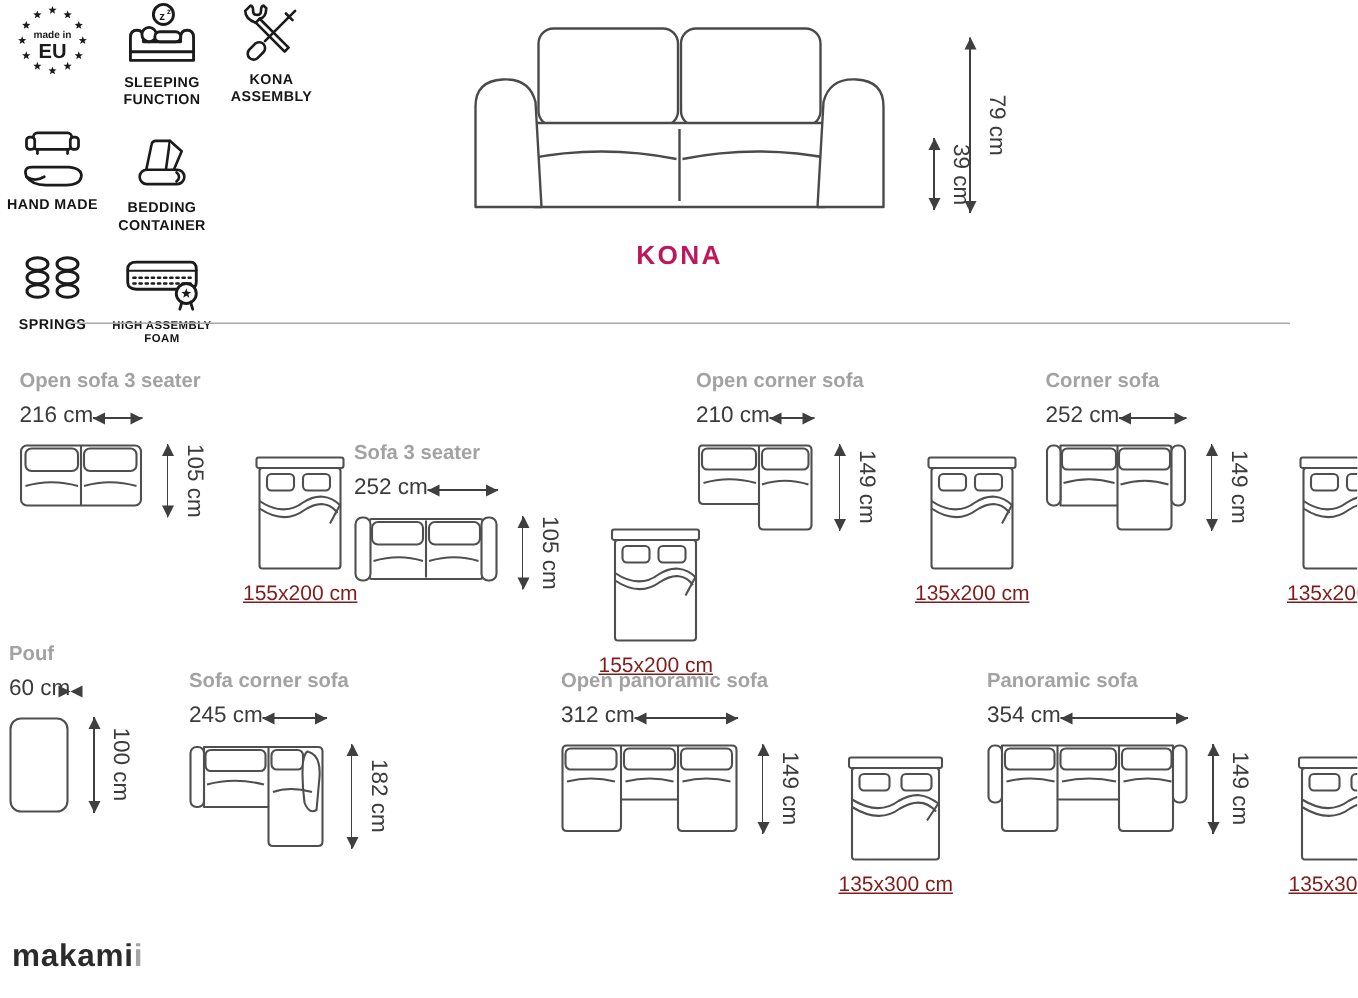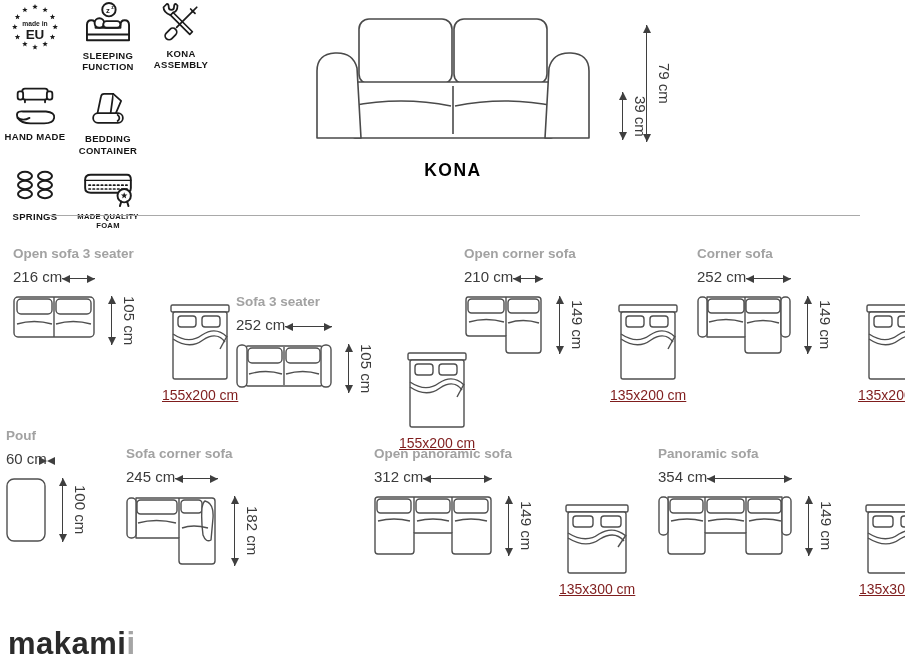--- a/index.html
+++ b/index.html
@@ -14,21 +14,21 @@
   .flabel{margin-top:4px;font-size:9.5px;font-weight:700;letter-spacing:.3px;
           text-align:center;line-height:1.18;color:#151515;}
   .flabel.sm{font-size:7.6px;}
   svg.fico{fill:none;stroke:#1b1b1b;stroke-width:2;stroke-linecap:round;stroke-linejoin:round;}
   svg.fico text{stroke:none;fill:#1b1b1b;}
   svg.fico use{stroke:none;fill:#1b1b1b;}
 
   
   svg.hero{position:absolute;left:303px;top:16px;fill:none;stroke:#4a4a4a;stroke-width:1.6;stroke-linejoin:round;}
   .kona{position:absolute;left:303px;top:160px;width:300px;text-align:center;
-        font-size:17.5px;font-weight:700;letter-spacing:1.5px;color:#000000;}
+        font-size:17.5px;font-weight:700;letter-spacing:1.5px;color:#be185d;}
   .divider{position:absolute;left:45px;top:215px;width:815px;border-top:1px solid #a9a9a9;}
 
   
   .harr{position:relative;height:9px;
         background:linear-gradient(to bottom,transparent 4px,#3f3f3f 4px,#3f3f3f 5px,transparent 5px);}
   .harr::before{content:"";position:absolute;left:0;top:.5px;width:0;height:0;
         border-top:4px solid transparent;border-bottom:4px solid transparent;border-right:8px solid #3f3f3f;}
   .harr::after{content:"";position:absolute;right:0;top:.5px;width:0;height:0;
         border-top:4px solid transparent;border-bottom:4px solid transparent;border-left:8px solid #3f3f3f;}
   .varr{position:relative;width:9px;height:100%;
@@ -48,21 +48,21 @@
   .vmain{display:flex;flex-direction:column;}
   .wdim{display:flex;flex-direction:row;align-items:center;margin-bottom:8px;}
   .wdim .dimtxt{line-height:16px;margin-bottom:3px;}
   .drow{display:flex;}
   .ddim{display:flex;align-items:center;gap:5px;margin-left:12px;align-self:stretch;}
   .bedcol{display:flex;flex-direction:column;align-items:center;margin-left:24px;margin-top:34px;}
   .bedlabel{font-size:14px;color:#7f1d1d;margin-top:6px;white-space:nowrap;text-decoration:underline;}
   svg.tv,svg.bed{fill:none;stroke:#4f4f4f;stroke-width:1.4;stroke-linejoin:round;}
 
   
-  .logo{position:absolute;left:8px;top:626px;font-size:31px;font-weight:700;
+  .logo{position:absolute;left:8px;top:626px;font-size:21px;font-weight:700;
         letter-spacing:.5px;color:#2b2b2b;}
   .logo .accent{color:#a5a5a5;}
 </style>
 </head>
 <body>
 
 <div class="canvas">
 
   <div class="features">
 
@@ -152,21 +152,21 @@
       <svg class="fico" width="54" height="40" viewBox="0 0 56 42">
         <path d="M4,11 Q4,6 10,6 H48 Q52,6 52,11 V20 Q52,25 46,25 H10 Q4,25 4,20 Z" fill="#fff"></path>
         <path d="M4,12 H52" stroke-width="1.4"></path>
         <line x1="8" y1="17" x2="48" y2="17" stroke-width="1.8" stroke-dasharray="1.5 2.8"></line>
         <line x1="8" y1="21" x2="48" y2="21" stroke-width="1.8" stroke-dasharray="1.5 2.8"></line>
         <circle cx="45" cy="28" r="7" fill="#fff"></circle>
         <use href="#st" transform="translate(45,28) scale(.9)"></use>
         <path d="M42,34 L40.5,39"></path>
         <path d="M48,34 L49.5,39"></path>
       </svg>
-      <div class="flabel sm">MADE QUALITY FOAM</div>
+      <div class="flabel sm">HIGH ASSEMBLY FOAM</div>
     </div>
   </div>
 
   <svg class="hero" width="300" height="127" viewBox="0 0 300 127">
     <rect x="56" y="3" width="93" height="65" rx="10" fill="#fff"></rect>
     <rect x="151" y="3" width="93" height="65" rx="10" fill="#fff"></rect>
     <rect x="44" y="66" width="212" height="56" rx="10" fill="#fff"></rect>
     <line x1="150" y1="70" x2="150" y2="118"></line>
     <path d="M48,90 Q98,80 148,90"></path>
     <path d="M152,90 Q202,80 252,90"></path>

